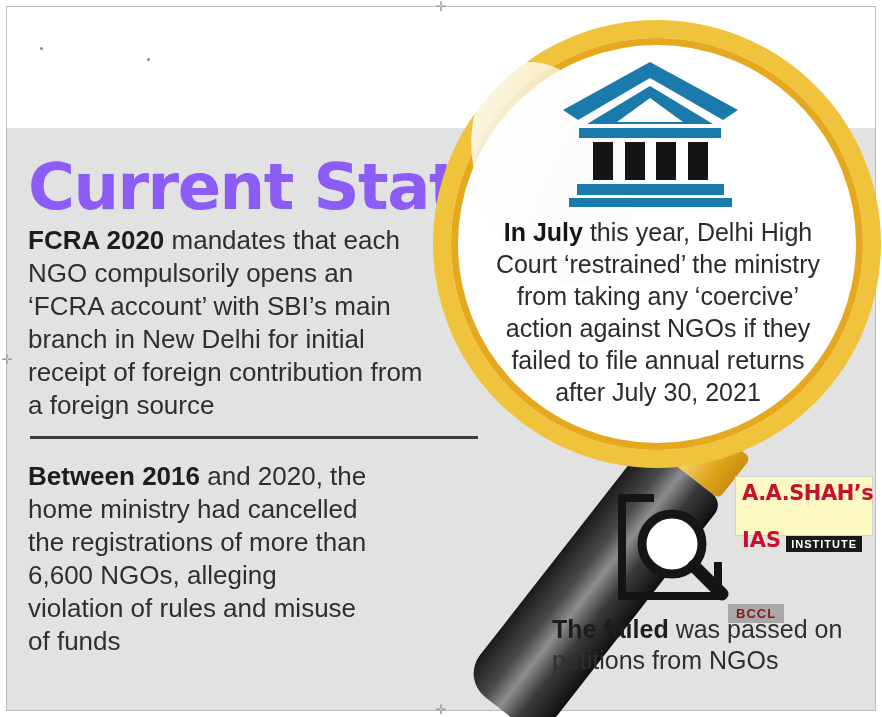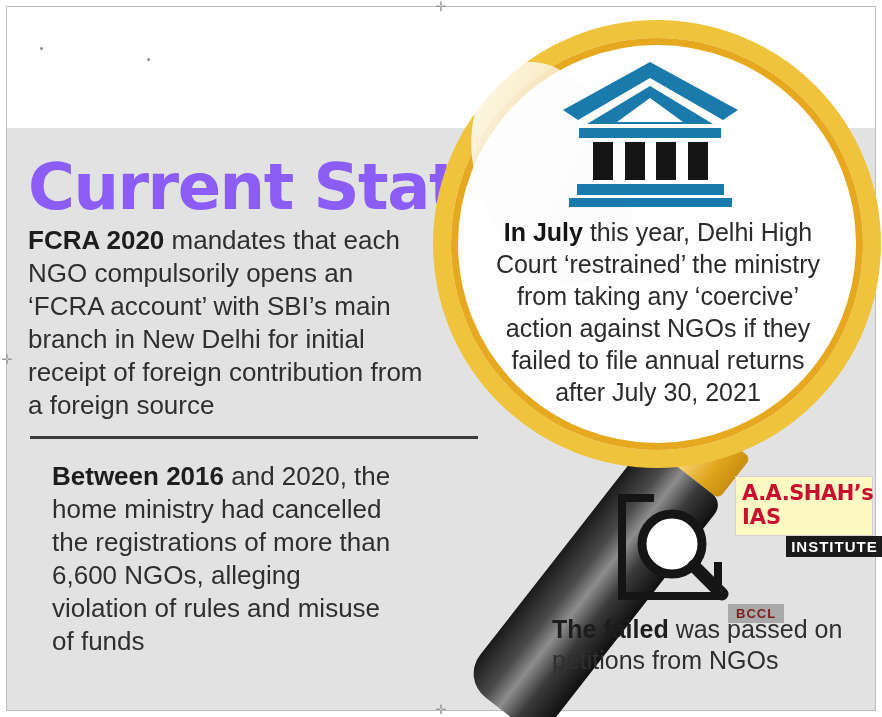--- a/index.html
+++ b/index.html
@@ -88,21 +88,20 @@
     left: 30px;
     top: 436px;
     width: 448px;
     height: 3px;
     background: #3a3a3a;
   }
   #para2 {
     left: 28px;
     top: 460px;
     width: 340px;
-    margin-left: 24px;
   }
 
   
   .magnifier {
     position: absolute;
     left: 433px;
     top: 20px;
     width: 448px;
     height: 448px;
   }
@@ -212,34 +211,34 @@
   .logo-line1 {
     font-family: "DejaVu Sans", sans-serif;
     font-weight: bold;
     font-size: 21px;
     color: #c8102e;
     line-height: 24px;
     letter-spacing: -0.5px;
   }
   .logo-line2 {
     display: flex;
-    align-items: flex-start;
+    align-items: flex-end;
     gap: 5px;
   }
   .logo-ias {
     font-family: "DejaVu Sans", sans-serif;
     font-weight: bold;
     font-size: 21px;
     color: #c8102e;
     line-height: 24px;
   }
   .logo-institute {
     font-family: "Liberation Sans", sans-serif;
     font-weight: bold;
-    font-size: 15px;
+    font-size: 11px;
     letter-spacing: 1px;
     color: #ffffff;
     background: #1a1a1a;
     padding: 2px 5px;
     margin-top: 31px;
   }
   .bccl {
     position: absolute;
     left: 728px;
     top: 604px;

